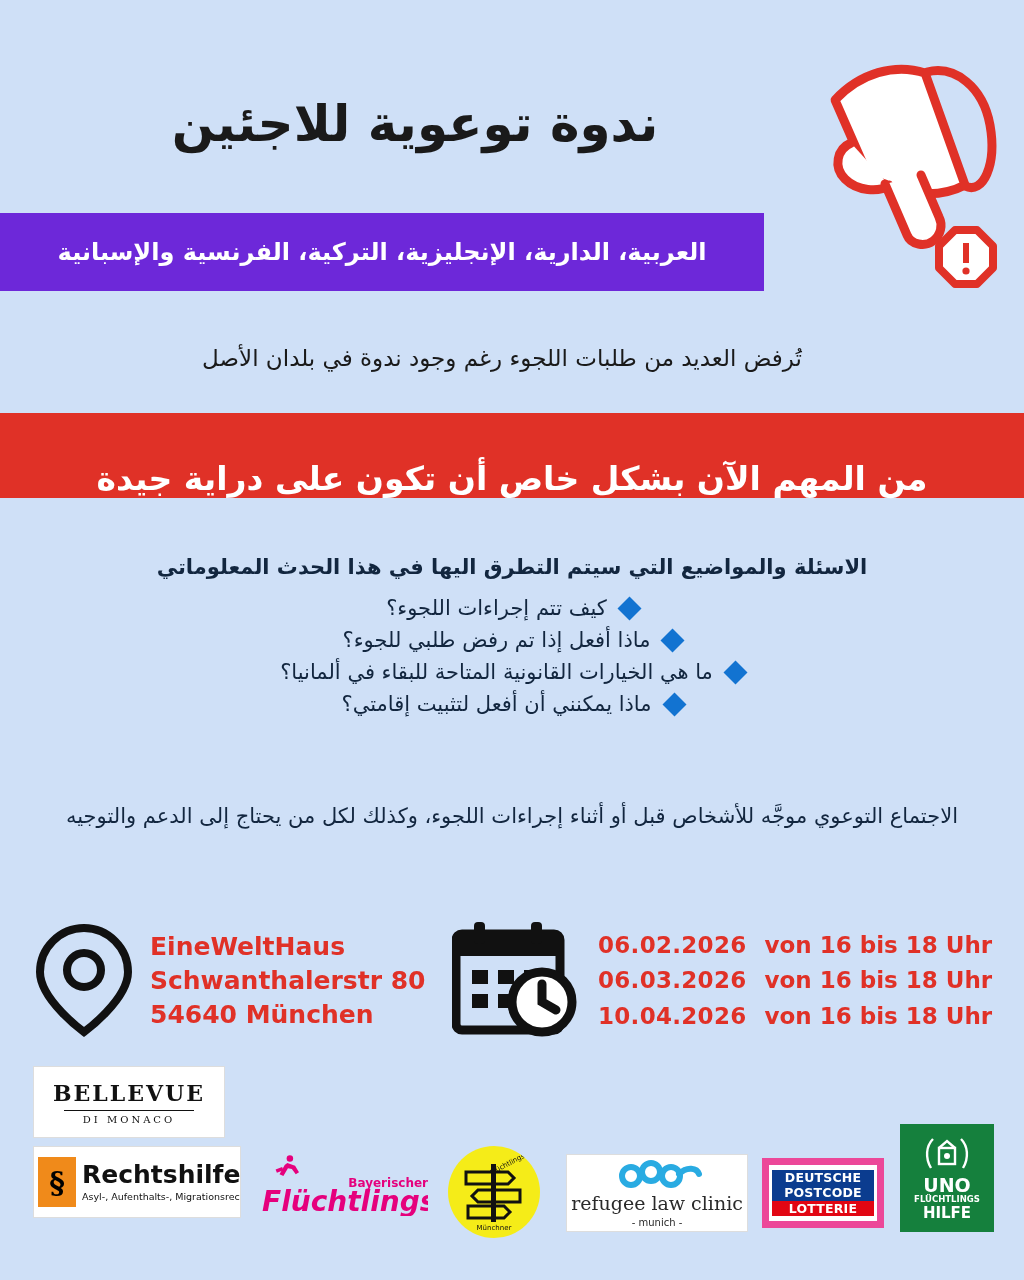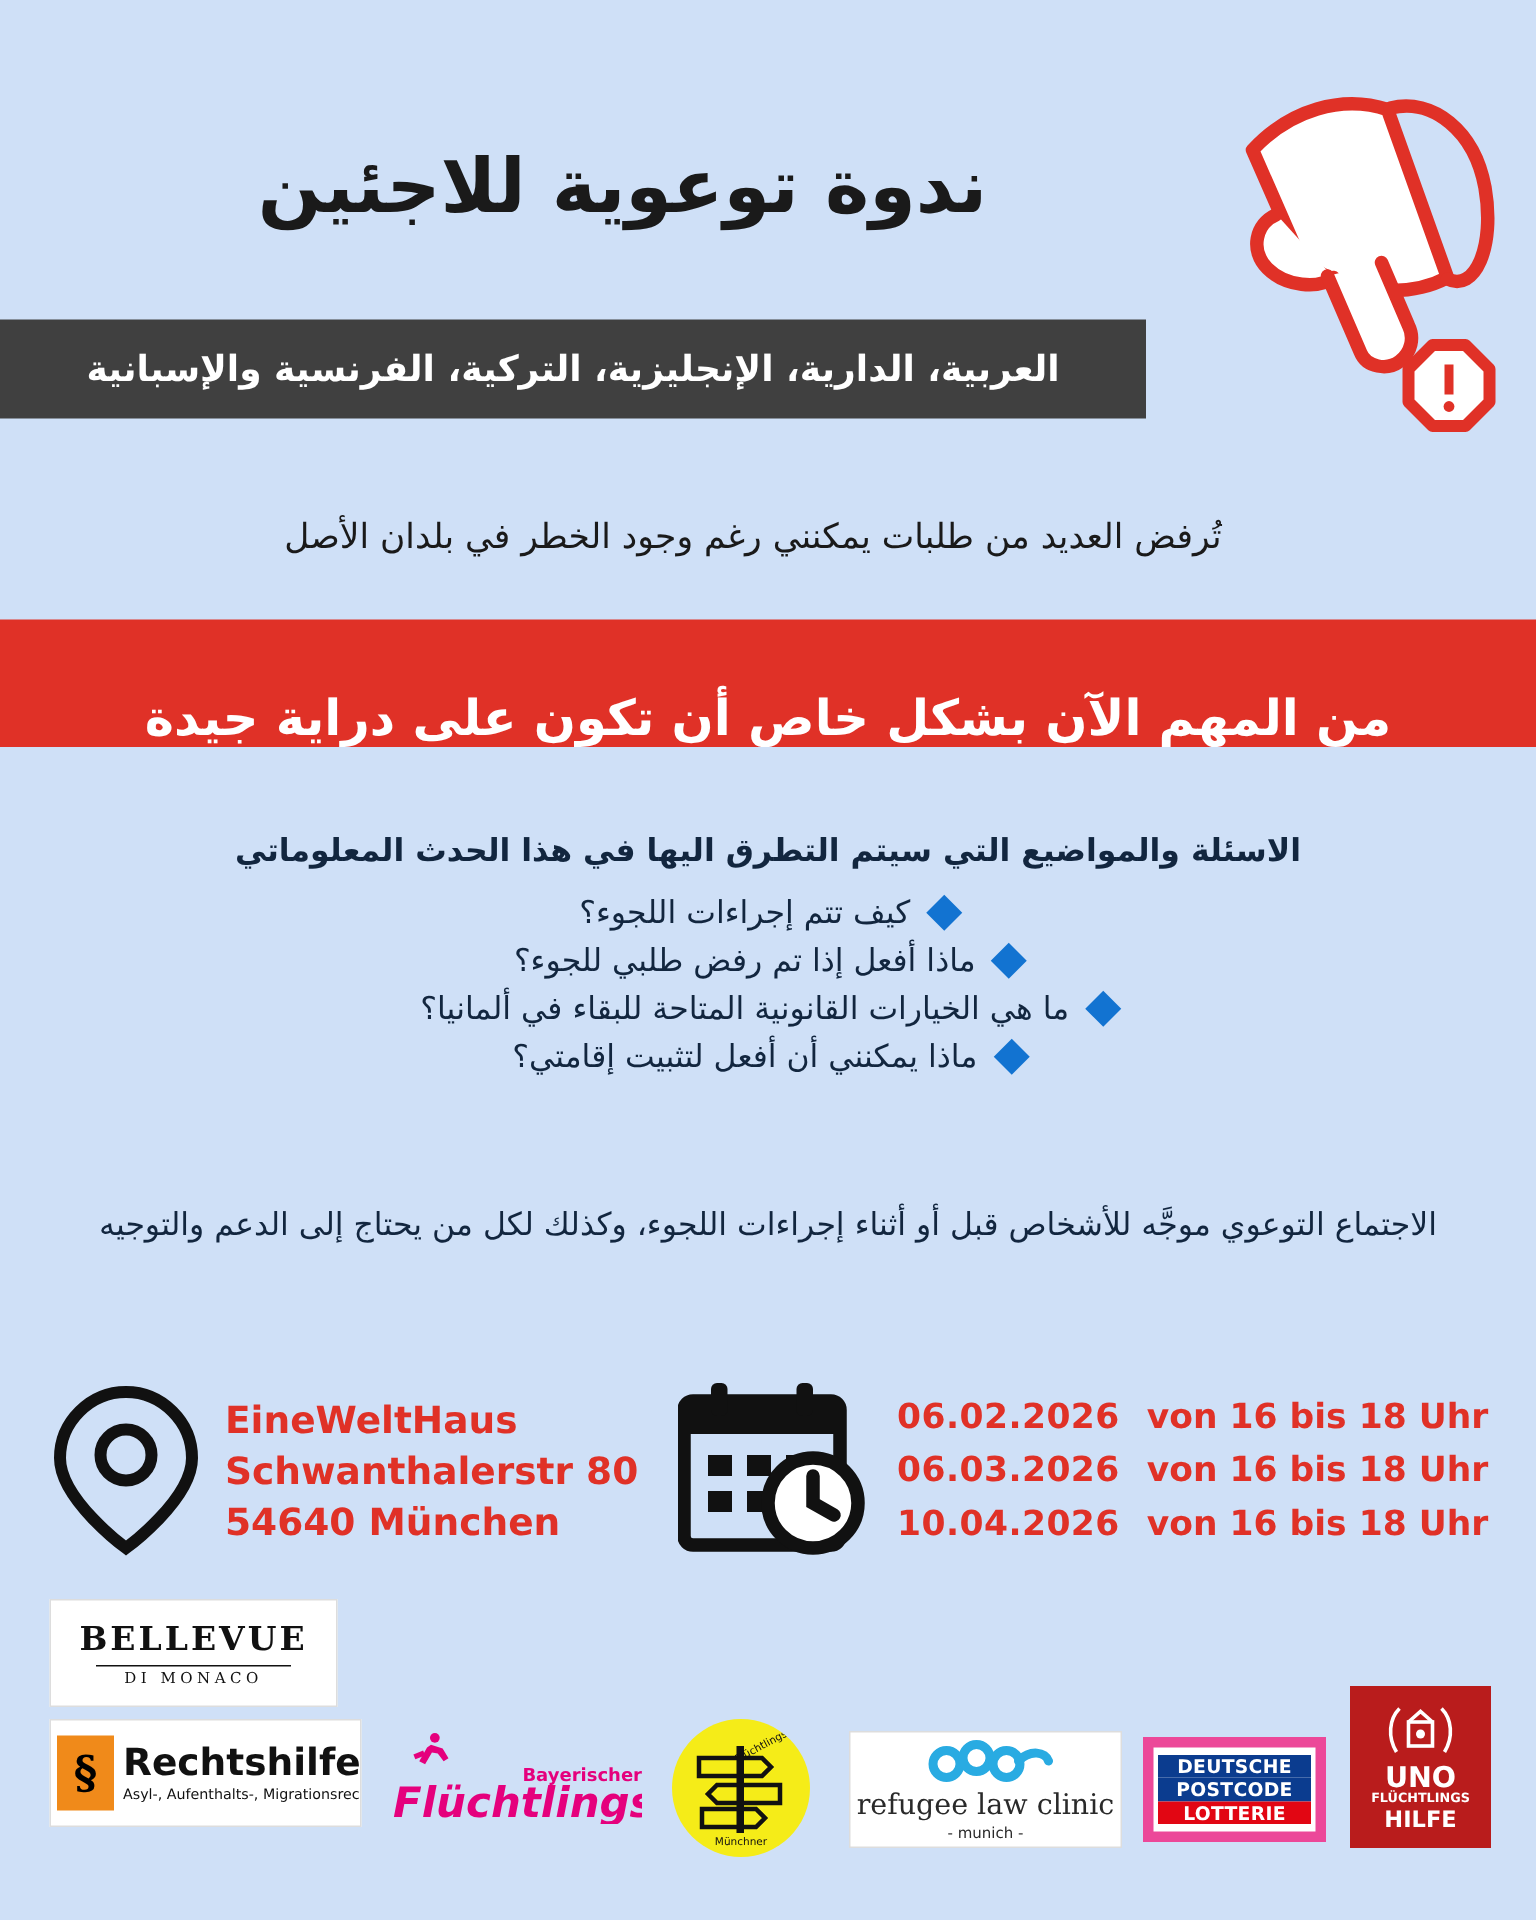--- a/index.html
+++ b/index.html
@@ -42,22 +42,22 @@
     direction: rtl;
     letter-spacing: 0;
   }
 
   
   .band-languages {
     position: absolute;
     top: 213px;
     left: 0;
     width: 764px;
-    height: 66px;
-    background: #404040;
+    height: 78px;
+    background: #6d28d9;
     display: flex;
     align-items: center;
     justify-content: center;
   }
   .band-languages .txt {
     color: #ffffff;
     font-size: 24px;
     font-weight: bold;
     direction: rtl;
     text-align: center;
@@ -322,21 +322,21 @@
   }
   .pc-bar {
     width: 100%; color: #fff; font-weight: bold; font-size: 12.5px;
     text-align: center; letter-spacing: 0.2px; line-height: 1.25;
   }
   .pc-blue { background: #0b3c8f; }
   .pc-red  { background: #e20613; }
   
   .logo-uno {
     left: 900px; top: 66px; width: 94px; height: 108px;
-    background: #b91c1c;
+    background: #15803d;
     flex-direction: column;
     color: #fff;
   }
   .uno-title { font-size: 19px; font-weight: bold; line-height: 1; margin-top: 2px;}
   .uno-sub { font-size: 8.5px; font-weight: bold; line-height: 1.15; text-align: center;}
   .uno-sub2 { font-size: 15px; font-weight: bold; line-height: 1.1; }
 </style>
 </head>
 <body>
 
@@ -357,21 +357,21 @@
       </g>
     </svg>
   </div>
 
   <div class="title">ندوة توعوية للاجئين</div>
 
   <div class="band-languages">
     <div class="txt">العربية، الدارية، الإنجليزية، التركية، الفرنسية والإسبانية</div>
   </div>
 
-  <div class="subline">تُرفض العديد من طلبات يمكنني رغم وجود الخطر في بلدان الأصل</div>
+  <div class="subline">تُرفض العديد من طلبات اللجوء رغم وجود ندوة في بلدان الأصل</div>
 
   <div class="band-important">
     <div class="txt">من المهم الآن بشكل خاص أن تكون على دراية جيدة</div>
   </div>
 
   <div class="topics-head">الاسئلة والمواضيع التي سيتم التطرق اليها في هذا الحدث المعلوماتي</div>
 
   <div class="bullets">
     <div class="bullet-row">
       <span class="bullet-diamond"></span>

